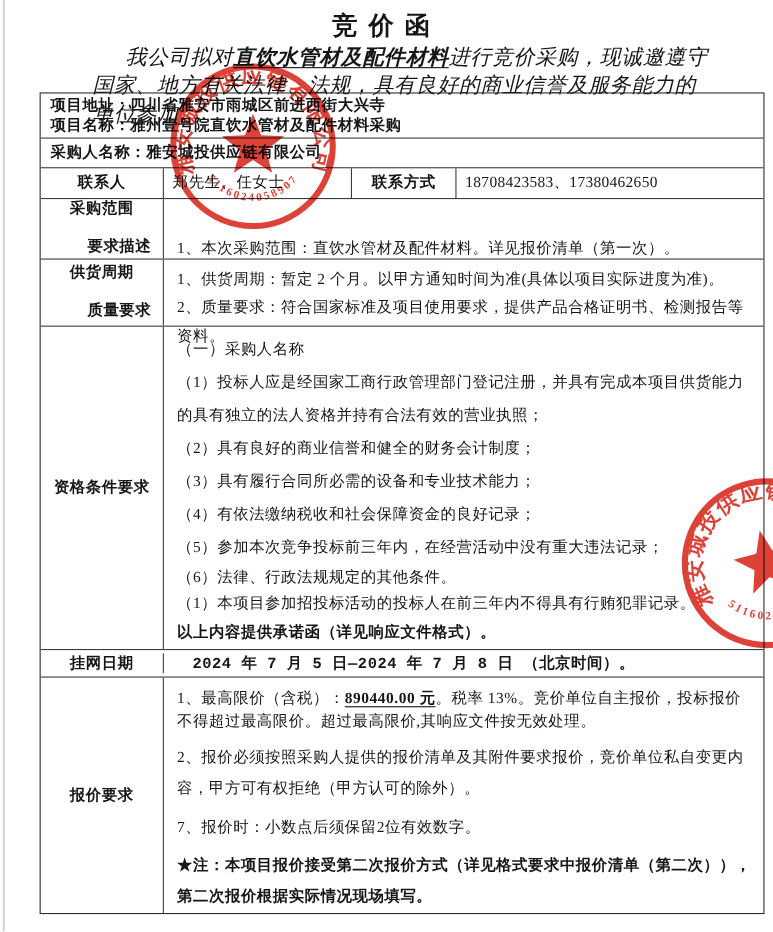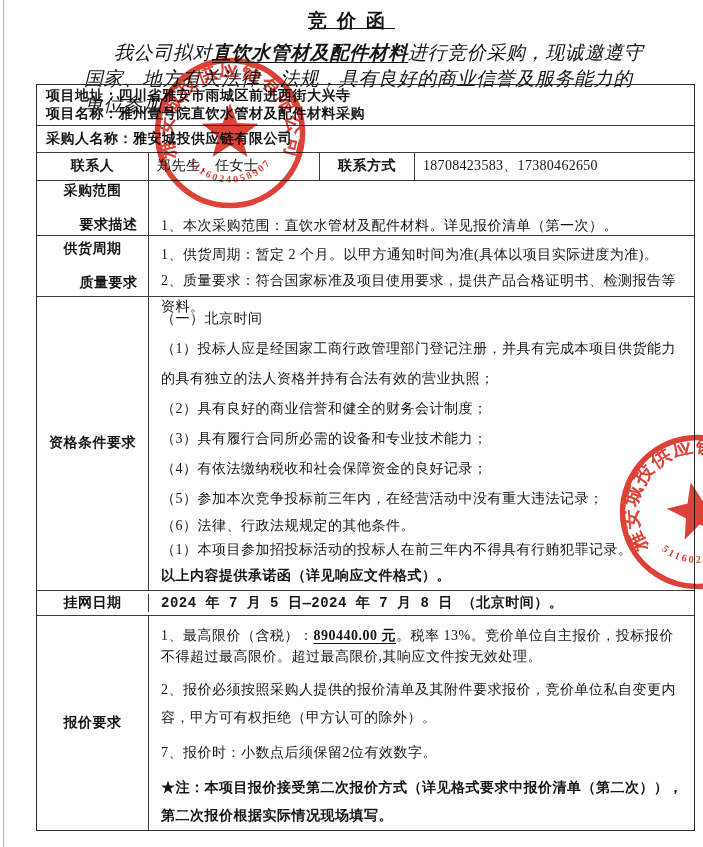--- a/index.html
+++ b/index.html
@@ -11,23 +11,22 @@
     font-family:"Liberation Serif","DejaVu Serif",serif;
     color:#161616;
   }
   .scan-edge{
     position:absolute;left:3px;top:0;width:1px;height:847px;
     background:#b5b5b5;
   }
   .doc-title{
     position:absolute;top:8px;left:0;width:100%;
     text-align:center;
-    font-size:19px;font-weight:bold;letter-spacing:10px;
+    font-size:23px;font-weight:bold;letter-spacing:10px;
     margin:0;
-    text-decoration:underline;
   }
   .intro{
     position:absolute;top:40px;left:84px;width:562px;
     font-size:19px;line-height:26px;letter-spacing:0.6px;
     text-indent:30px;
     margin:0;
     font-style:italic;
   }
   .u-bold{font-weight:bold;text-decoration:underline;text-underline-offset:3px;}
   
@@ -40,21 +39,21 @@
     font-size:14px;letter-spacing:0.5px;
   }
   .trow{display:flex;box-sizing:border-box;border-bottom:1px solid #3c3c3c;}
   .trow:last-child{border-bottom:none;}
   .r1{height:46px;flex-direction:column;justify-content:space-around;padding:2px 0;}
   .r2{height:31px;align-items:center;}
   .r3{height:32px;}
   .r4{height:59px;}
   .r5{height:61px;}
   .r6{height:295px;}
-  .r7{height:29px;align-items:center;}
+  .r7{height:29px;align-items:center;gap:14px;}
   .r8{flex:1;}
   .fullcell{padding-left:9px;font-weight:bold;}
   .label-col{
     width:112px;flex:0 0 112px;box-sizing:border-box;
     border-right:1px solid #3c3c3c;
     display:flex;flex-direction:column;align-items:center;justify-content:center;
     text-align:center;font-weight:bold;
   }
   .label-line{line-height:20px;}
   .label-gap{margin-top:14px;margin-left:32px;}
@@ -132,21 +131,21 @@
       </div>
       <div class="content-col">
         <p style="margin:0;">1、供货周期：暂定 2 个月。以甲方通知时间为准(具体以项目实际进度为准)。</p>
         <p style="margin:0;">2、质量要求：符合国家标准及项目使用要求，提供产品合格证明书、检测报告等资料。</p>
       </div>
     </div>
 
     <div class="trow r6">
       <div class="label-col">资格条件要求</div>
       <div class="content-col">
-        <p>（一）北京时间</p>
+        <p>（一）采购人名称</p>
         <p>（1）投标人应是经国家工商行政管理部门登记注册，并具有完成本项目供货能力的具有独立的法人资格并持有合法有效的营业执照；</p>
         <p>（2）具有良好的商业信誉和健全的财务会计制度；</p>
         <p>（3）具有履行合同所必需的设备和专业技术能力；</p>
         <p>（4）有依法缴纳税收和社会保障资金的良好记录；</p>
         <p>（5）参加本次竞争投标前三年内，在经营活动中没有重大违法记录；</p>
         <p class="tight">（6）法律、行政法规规定的其他条件。</p>
         <p class="tight">（1）本项目参加招投标活动的投标人在前三年内不得具有行贿犯罪记录。</p>
         <p class="note">以上内容提供承诺函（详见响应文件格式）。</p>
       </div>
     </div>

